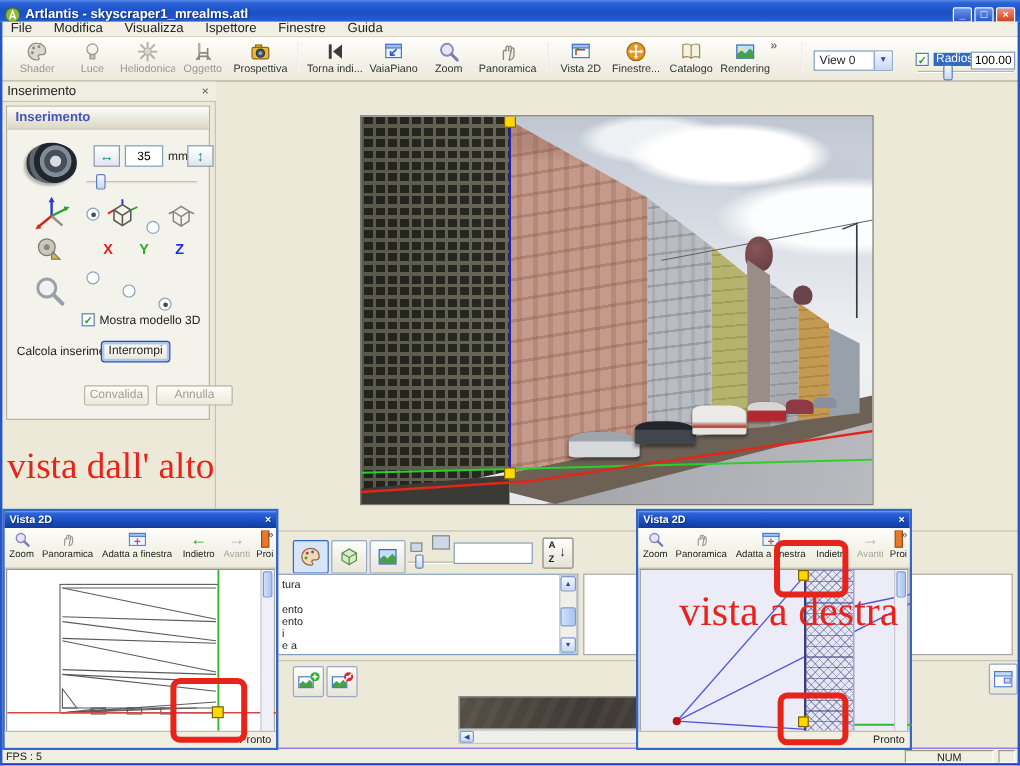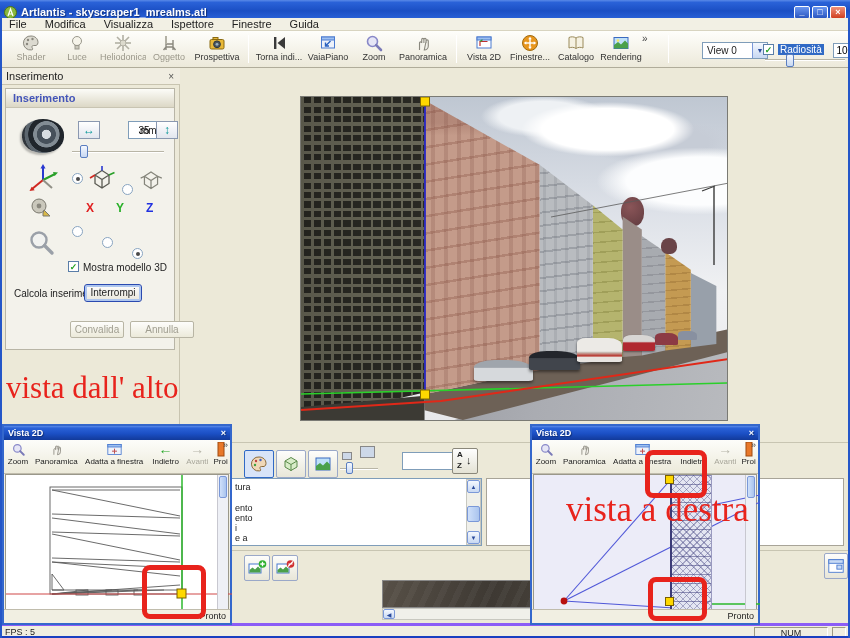--- a/index.html
+++ b/index.html
@@ -22,21 +22,21 @@
 
   
   #toolbar { left:0; top:31px; width:850px; height:37px;
     background:linear-gradient(180deg,#fefefb,#ece9da); border-bottom:1px solid #b0ac9a; }
   .tool { position:absolute; top:2px; height:33px; text-align:center; }
   .tool .ticon { height:19px; display:flex; align-items:center; justify-content:center; }
   .tool .tlabel { font-size:9px; color:#333; white-space:nowrap; overflow:hidden; }
   .tool.dim .tlabel { color:#9a978a; }
   .tsep { position:absolute; top:4px; width:1px; height:28px; background:#c6c2ae; border-right:1px solid #fff; }
 
-  .xp-field { background:#fff; border:1px solid #7f9db9; font-size:10px; font-family:"Liberation Sans",sans-serif;margin-left:24px; }
+  .xp-field { background:#fff; border:1px solid #7f9db9; font-size:10px; font-family:"Liberation Sans",sans-serif; }
   .xp-btn  { background:linear-gradient(180deg,#fefefe,#e4e2d4); border:1px solid #8a877a; border-radius:2px;
              font-size:10px; text-align:center; }
   .checkbox { width:11px; height:11px; background:#fff; border:1px solid #5a7ea8; font-size:9px; line-height:10px;
               text-align:center; color:#21a121; font-weight:bold; }
   .radio { width:11px; height:11px; border:1px solid #88a4c0; border-radius:50%; background:#fff; position:relative; }
   .radio.sel::after { content:""; position:absolute; left:3px; top:3px; width:4px; height:4px; border-radius:50%; background:#4a4a4a; }
 
   
   #insp-strip { left:0; top:68px; width:180px; height:17px; background:#f0ede1; border-bottom:1px solid #c8c4b0;
     display:flex; align-items:center; padding:0 6px; font-size:11px; }
@@ -86,21 +86,21 @@
   .v2d-tool .ticon { height:16px; display:flex; align-items:center; justify-content:center; }
   .v2d-tool .tlabel { font-size:8px; color:#222; white-space:nowrap; }
   .v2d-canvas { position:absolute; left:1px; right:1px; top:48px; height:137px; background:#fff; border:1px solid #9a988a; }
   .v2d-status { position:absolute; left:0; right:0; bottom:0; height:14px; background:#f1efe2; border-top:1px solid #c0bcac;
     font-size:9px; padding:1px 4px; color:#222;text-align:right; }
   .vsb { position:absolute; right:0; top:0; bottom:0; width:11px; background:#eef0f6; border-left:1px solid #c8c8d0; }
   .vsb .sb-thumb { position:absolute; left:1px; right:1px; top:1px; height:22px; }
   .handle { position:absolute; width:9px; height:9px; background:#ffd800; border:1px solid #7a6000; z-index:6; }
 
   
-  #statusbar { left:0; top:623px; width:850px; height:13px; background:#f0eee1; border-top:3px solid #8b5cf6; font-size:10px; }
+  #statusbar { left:0; top:623px; width:850px; height:13px; background:#f0eee1; border-top:1px solid #8b5cf6; font-size:10px; }
   .status-cell { position:absolute; top:1px; height:11px; border:1px solid; border-color:#9d9a84 #fff #fff #9d9a84; font-size:9px; }
   #frame-b { left:0; top:636px; width:850px; height:2px; background:#1a3fc0; z-index:45; }
   .frame-side { top:18px; height:620px; width:2px; background:#2456c8; z-index:45; }
 </style>
 </head>
 <body>
 
 <div id="titlebar" class="abs">
   <svg width="13" height="13" style="margin-right:4px">
       <circle cx="6.5" cy="6.5" r="6" fill="#8ab83e" stroke="#4a7018"></circle>

